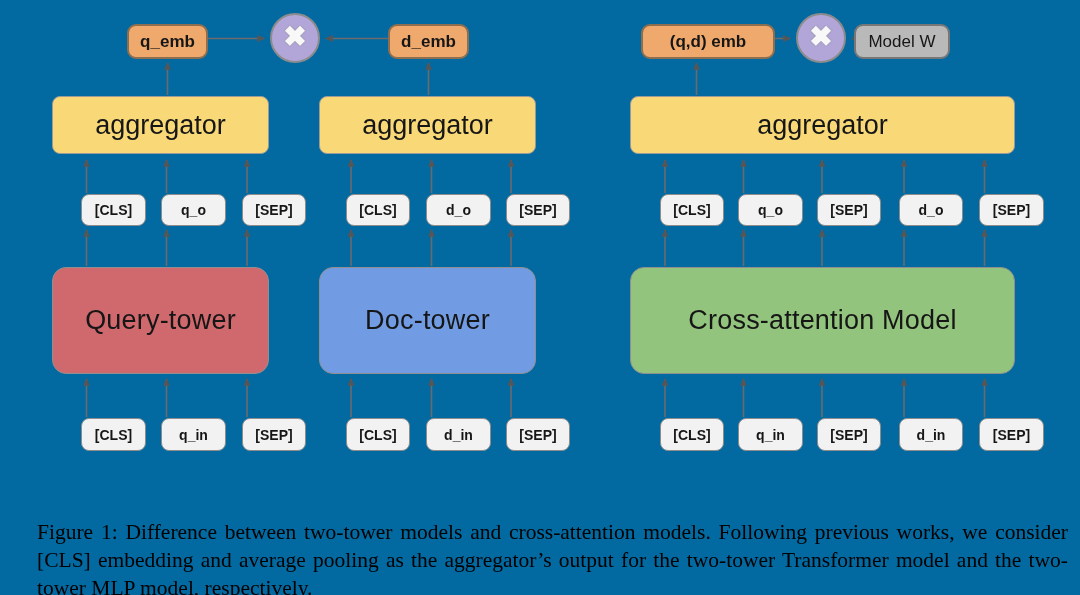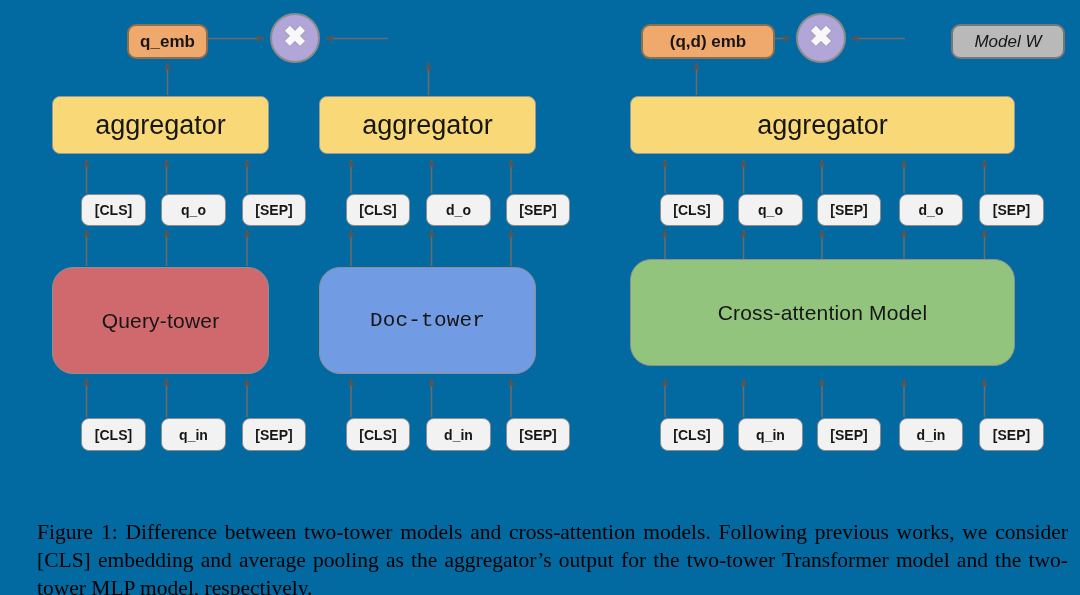--- a/index.html
+++ b/index.html
@@ -7,23 +7,23 @@
     position:relative;width:1080px;height:595px;background:#0369a1;overflow:hidden;
     font-family:"Liberation Sans",sans-serif;
     padding-left:48px;
   }
   .arrows{position:absolute;left:0;top:0;pointer-events:none;}
   .box{
     position:absolute;box-sizing:border-box;
     display:flex;align-items:center;justify-content:center;
     color:#161616;text-align:center;
   }
-  .tower{border:1px solid #8f8f8f;border-radius:21px;font-size:21px;letter-spacing:.2px;}
+  .tower{border:1px solid #8f8f8f;border-radius:14px;font-size:27px;letter-spacing:.2px;}
   .tower-query{background:#d0696d;}
-  .tower-doc{background:#719ce3;font-family:Liberation Mono, monospace;}
+  .tower-doc{background:#719ce3;}
   .tower-cross{background:#93c47d;}
   .agg{background:#f8d877;border:1px solid #9a9a9a;border-radius:8px;font-size:27px;}
   .emb{background:#f0a96d;border:2px solid #8d6e4e;border-radius:9px;font-size:17px;font-weight:700;}
   .token{background:#f2f2f2;border:1.5px solid #8c8c8c;border-radius:8px;font-size:14px;font-weight:700;margin-left:27px;}
   .modelw{background:#b9b9b9;border:2px solid #777777;border-radius:9px;font-size:17px;font-weight:500;}
   .mult{background:#b2a6d9;border:2px solid #8c8c8c;border-radius:50%;}
   .mult .x{
     color:#f8f8f8;font-size:28px;font-weight:700;line-height:1;
     text-shadow:0 0 2px #8a8a8a;transform:translateY(-1px);
   }
@@ -100,41 +100,42 @@
   <div class="box token" style="left:215px;top:194px;width:64px;height:32px;">[SEP]</div>
   <div class="box tower tower-query" style="left:52px;top:267px;width:217px;height:107px;">Query-tower</div>
   <div class="box token" style="left:54px;top:418px;width:65px;height:33px;">[CLS]</div>
   <div class="box token" style="left:134px;top:418px;width:65px;height:33px;">q_in</div>
   <div class="box token" style="left:215px;top:418px;width:64px;height:33px;">[SEP]</div>
 
   <div class="box mult" style="left:270px;top:13px;width:50px;height:50px;">
     <span class="x">✖</span>
   </div>
 
+  <div class="box emb" style="left:388px;top:24px;width:81px;height:35px;">d_emb</div>
   <div class="box agg" style="left:319px;top:96px;width:217px;height:58px;">aggregator</div>
   <div class="box token" style="left:319px;top:194px;width:64px;height:32px;">[CLS]</div>
   <div class="box token" style="left:399px;top:194px;width:65px;height:32px;">d_o</div>
   <div class="box token" style="left:479px;top:194px;width:64px;height:32px;">[SEP]</div>
   <div class="box tower tower-doc" style="left:319px;top:267px;width:217px;height:107px;">Doc-tower</div>
   <div class="box token" style="left:319px;top:418px;width:64px;height:33px;">[CLS]</div>
   <div class="box token" style="left:399px;top:418px;width:65px;height:33px;">d_in</div>
   <div class="box token" style="left:479px;top:418px;width:64px;height:33px;">[SEP]</div>
 
   <div class="box emb" style="left:641px;top:24px;width:134px;height:35px;">(q,d) emb</div>
   <div class="box mult" style="left:796px;top:13px;width:50px;height:50px;">
     <span class="x">✖</span>
   </div>
-  <div class="box modelw" style="left:951px;top:24px;width:114px;height:35px;font-style:italic;">Model W</div>
+  <div class="box modelw" style="left:854px;top:24px;width:96px;height:35px;">Model W</div>
   <div class="box agg" style="left:630px;top:96px;width:385px;height:58px;">aggregator</div>
   <div class="box token" style="left:633px;top:194px;width:64px;height:32px;">[CLS]</div>
   <div class="box token" style="left:711px;top:194px;width:65px;height:32px;">q_o</div>
   <div class="box token" style="left:790px;top:194px;width:64px;height:32px;">[SEP]</div>
   <div class="box token" style="left:872px;top:194px;width:64px;height:32px;">d_o</div>
   <div class="box token" style="left:952px;top:194px;width:65px;height:32px;">[SEP]</div>
-  <div class="box tower tower-cross" style="left:630px;top:259px;width:385px;height:107px;">Cross-attention Model</div>
+  <div class="box tower tower-cross" style="left:630px;top:267px;width:385px;height:107px;">Cross-attention Model</div>
   <div class="box token" style="left:633px;top:418px;width:64px;height:33px;">[CLS]</div>
   <div class="box token" style="left:711px;top:418px;width:65px;height:33px;">q_in</div>
   <div class="box token" style="left:790px;top:418px;width:64px;height:33px;">[SEP]</div>
   <div class="box token" style="left:872px;top:418px;width:64px;height:33px;">d_in</div>
   <div class="box token" style="left:952px;top:418px;width:65px;height:33px;">[SEP]</div>
 
   <p class="caption">Figure 1:  Difference between two-tower models and cross-attention models.  Following previous works, we consider [CLS] embedding and average pooling as the aggregator’s output for the two-tower Transformer model and the two-tower MLP model, respectively.</p>
 
 </div>
 

